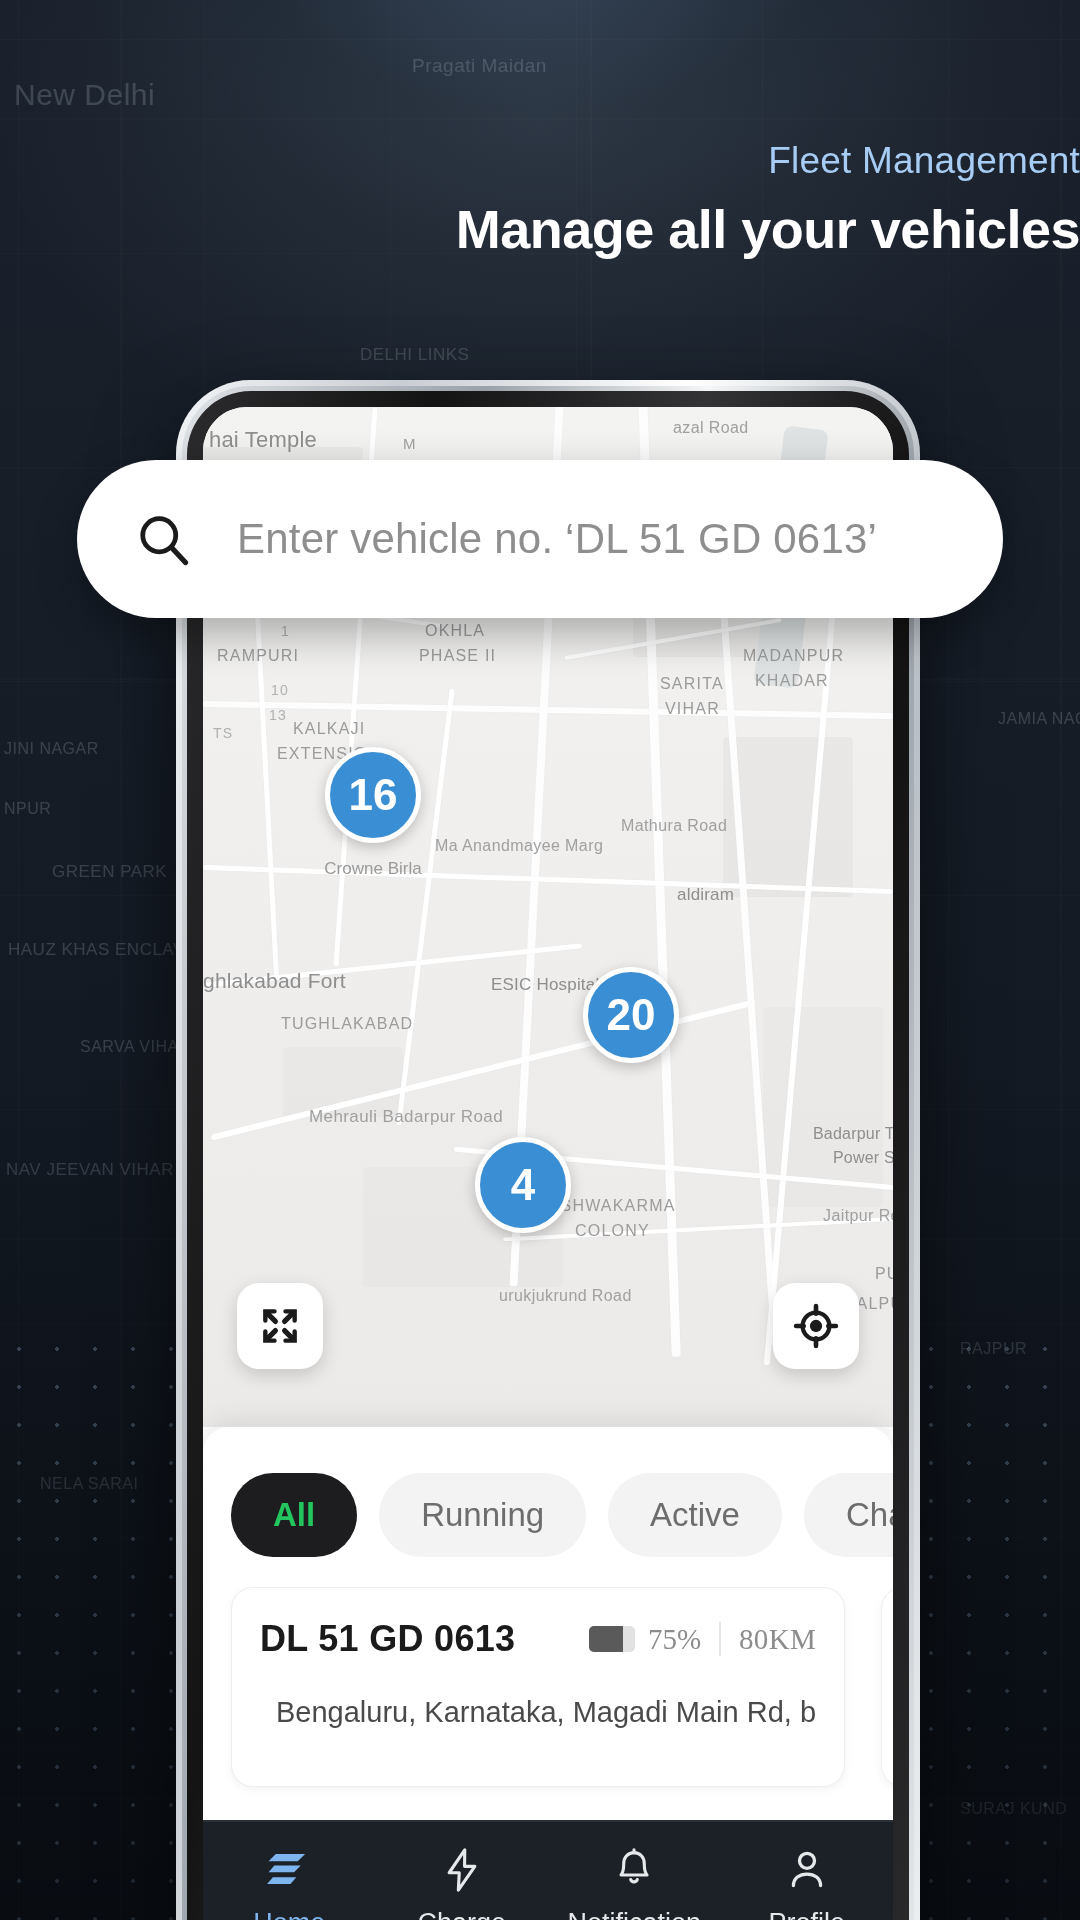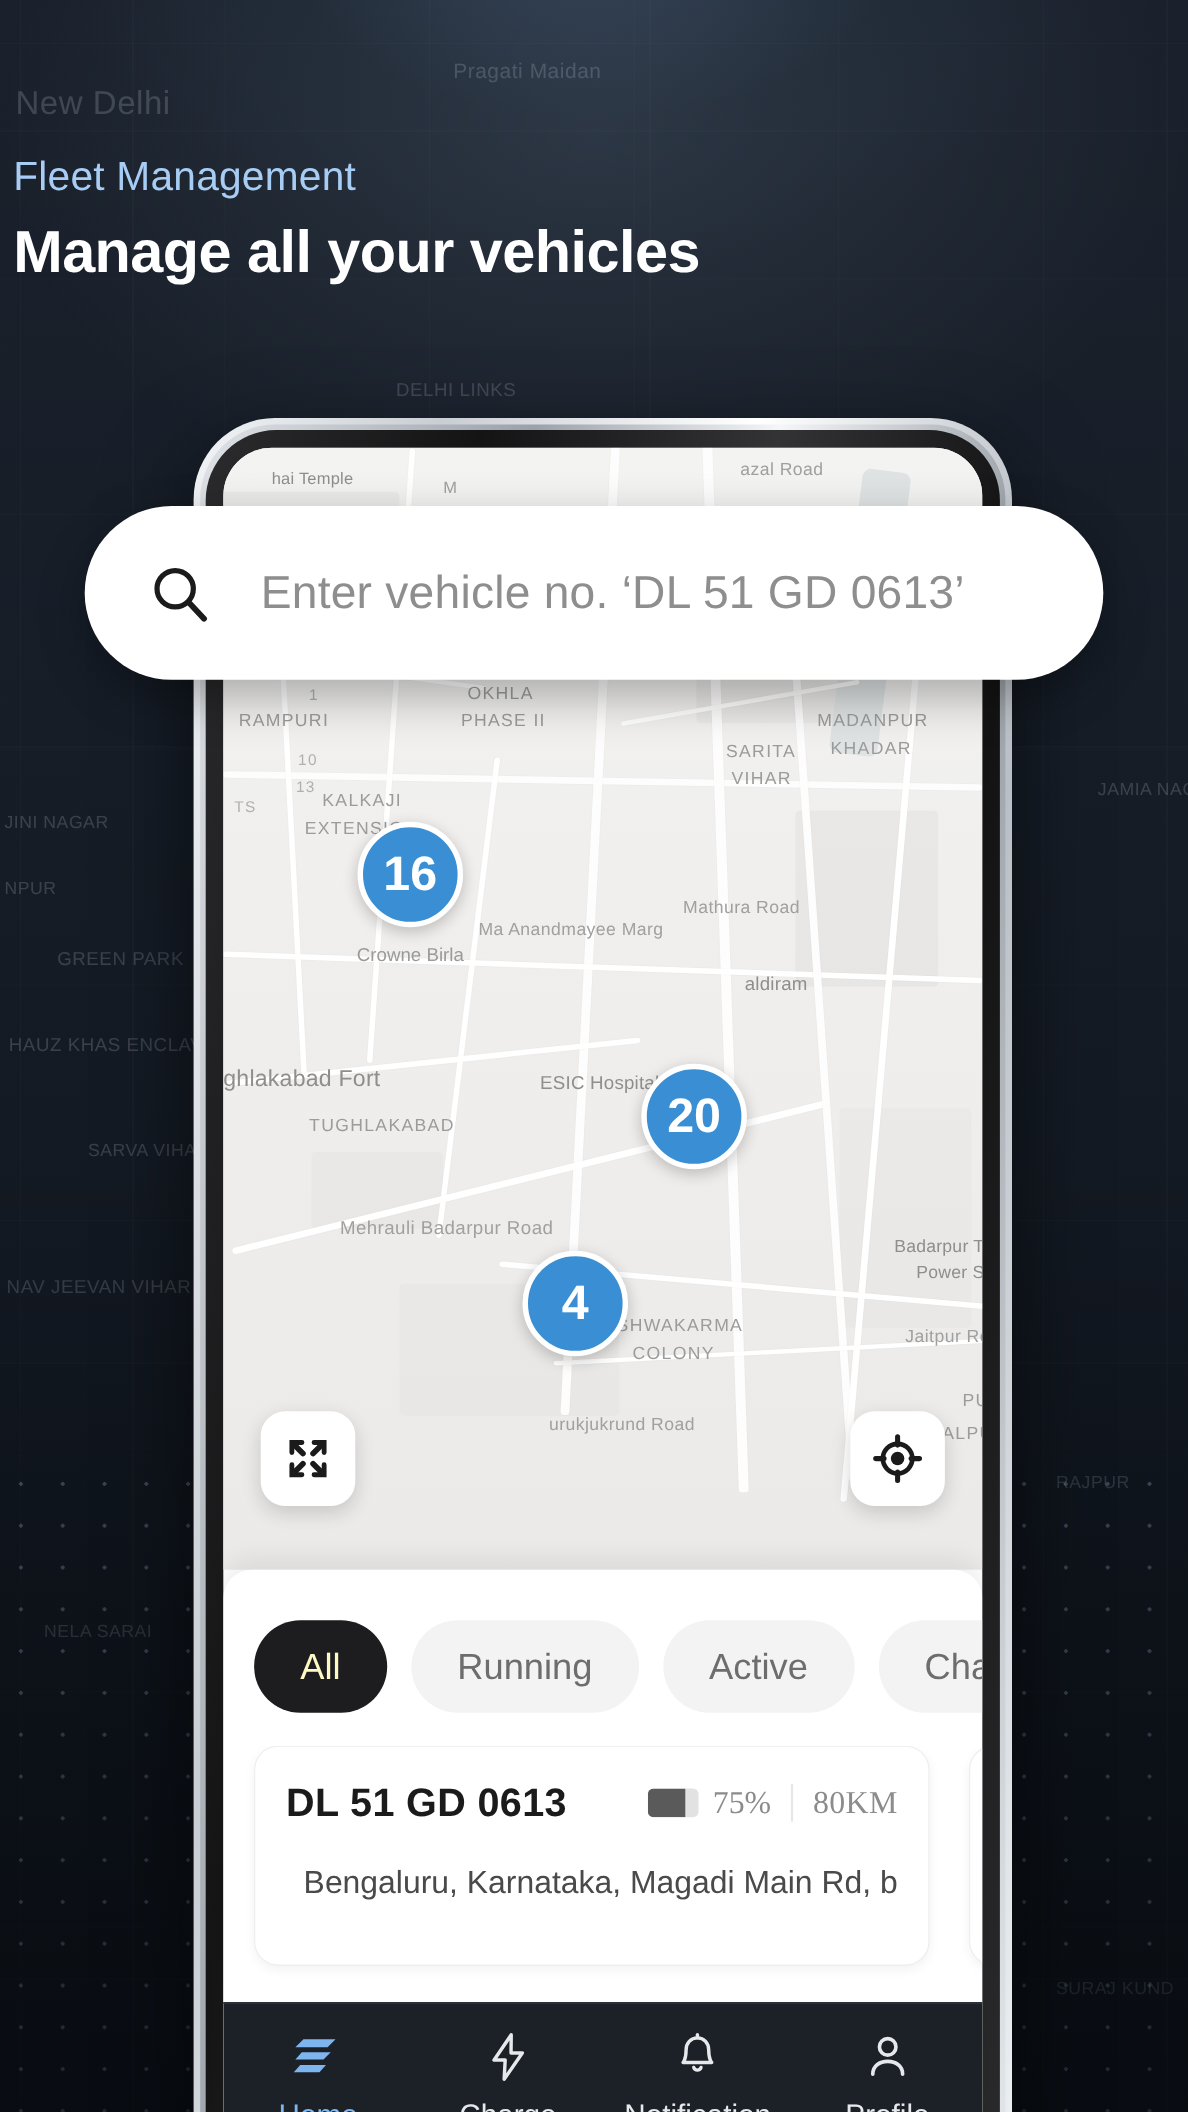--- a/index.html
+++ b/index.html
@@ -55,21 +55,21 @@
       radial-gradient(ellipse 780px 520px at 540px 120px, rgba(200,225,255,.10), rgba(0,0,0,0) 70%),
       linear-gradient(180deg, rgba(0,0,0,0) 55%, rgba(5,8,12,.55) 100%);
     pointer-events: none;
   }
   .bg-label {
     position: absolute; color: rgba(230,240,252,.18);
     font-size: 27px; letter-spacing: .5px; font-weight: 400; white-space: nowrap;
   }
 
   
-  .hero { position: absolute; left: 12px; right: 0; top: 140px; text-align: left; z-index: 6; }
+  .hero { position: absolute; left: 0; right: 0; top: 140px; text-align: right; z-index: 6; }
   .hero-eyebrow {
     color: #a8cdf5; font-size: 37px; font-weight: 400; letter-spacing: .2px;
   }
   .hero-title {
     margin-top: 16px; color: #ffffff; font-size: 54px; font-weight: 700; letter-spacing: -.5px;
   }
 
   
   .phone {
     position: absolute; left: 176px; top: 380px; width: 744px; height: 1600px; z-index: 4;
@@ -147,21 +147,21 @@
   }
   .chips {
     position: absolute; left: 0; right: 0; top: 42px; height: 92px;
     display: flex; gap: 22px; padding-left: 28px; align-items: center; overflow: hidden;
   }
   .chip {
     flex: 0 0 auto; height: 84px; padding: 0 42px; border-radius: 42px;
     background: #f3f3f3; color: #6d6d6d; font-size: 33px;
     display: flex; align-items: center; justify-content: center; white-space: nowrap;
   }
-  .chip.active { background: #1d1d1f; color: #fef9c3; font-weight: 400; }
+  .chip.active { background: #1d1d1f; color: #22c55e; font-weight: 700; }
 
   .cards {
     position: absolute; left: 0; right: 0; top: 160px; height: 220px;
     display: flex; gap: 36px; padding-left: 28px; overflow: hidden;
   }
   .vcard {
     flex: 0 0 auto; width: 614px; height: 200px;
     background: #fff; border: 1.5px solid #ededed; border-radius: 22px;
     box-shadow: 0 3px 10px rgba(0,0,0,.05);
     padding: 30px 28px 0 28px; position: relative;
@@ -266,21 +266,21 @@
         <div class="map-road" style="left:0;top:660px;width:560px;height:6px;transform:rotate(-14deg);"></div>
         <div class="map-road" style="left:0;top:556px;width:380px;height:5px;transform:rotate(-6deg);"></div>
         <div class="map-road big" style="left:540px;top:120px;width:7px;height:820px;transform:rotate(-4deg);"></div>
         <div class="map-road" style="left:600px;top:60px;width:6px;height:900px;transform:rotate(5deg);"></div>
         <div class="map-road" style="left:250px;top:760px;width:470px;height:5px;transform:rotate(5deg);"></div>
         <div class="map-road" style="left:300px;top:820px;width:400px;height:4px;transform:rotate(-3deg);"></div>
         <div class="map-road" style="left:0;top:200px;width:240px;height:4px;transform:rotate(8deg);"></div>
         <div class="map-road" style="left:360px;top:230px;width:220px;height:4px;transform:rotate(-10deg);"></div>
 
         <div id="map-labels">
-            <div class="map-label poi" style="left: 6px; top: 20px; font-size: 15px; margin-left: 38px;">hai Temple</div>
+            <div class="map-label poi" style="left: 6px; top: 20px; font-size: 22px;">hai Temple</div>
             <div class="map-label road-name" style="left: 200px; top: 28px; font-size: 15px;">M</div>
             <div class="map-label road-name" style="left: 470px; top: 12px; font-size: 16px;">azal Road</div>
             <div class="map-label poi" style="left: 292px; top: 142px; font-size: 17px;">Apollo Hospital</div>
             <div class="map-label " style="left: 430px; top: 120px; font-size: 16px;">VIHAR</div>
             <div class="map-label " style="left: 60px; top: 176px; font-size: 16px;">GIRI NAGAR</div>
             <div class="map-label road-name" style="left: 440px; top: 185px; font-size: 16px;">GD Birla Marg</div>
             <div class="map-label " style="left: 222px; top: 215px; font-size: 16px;">OKHLA</div>
             <div class="map-label " style="left: 216px; top: 240px; font-size: 16px;">PHASE II</div>
             <div class="map-label " style="left: 2px; top: 240px; font-size: 16px; margin-left: 12px;">RAMPURI</div>
             <div class="map-label " style="left: 540px; top: 240px; font-size: 16px;">MADANPUR</div>

